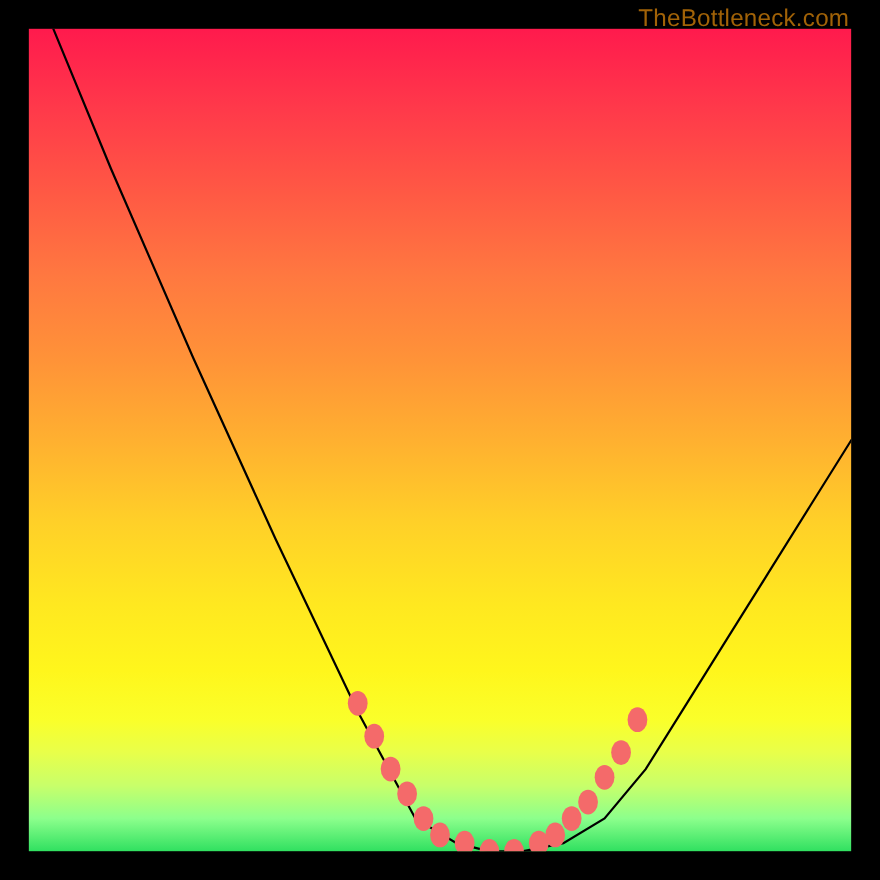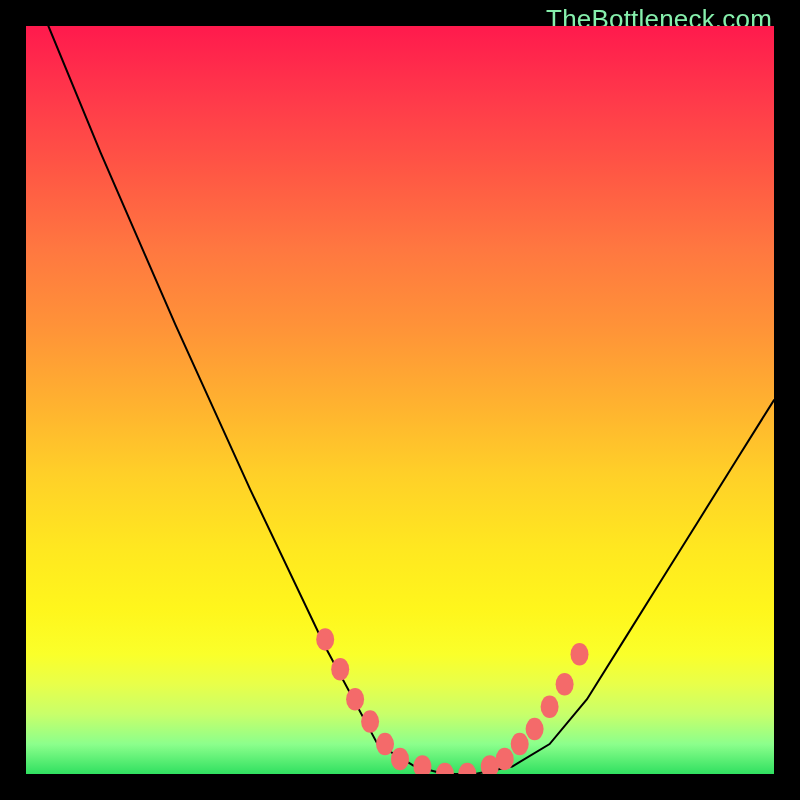--- a/index.html
+++ b/index.html
@@ -49,22 +49,22 @@
   .curve-svg {
     position: absolute;
     inset: 0;
     width: 100%;
     height: 100%;
   }
   .watermark {
     position: absolute;
     top: 4px;
     right: 28px;
-    color: #86efac;
-    font-size: 26px;
+    color: #a16207;
+    font-size: 22px;
     letter-spacing: 0.2px;
     font-weight: 500;
     user-select: none;
   }
 </style>
 </head>
 <body>
 
 <div class="frame">
   <div class="watermark">TheBottleneck.com</div>

